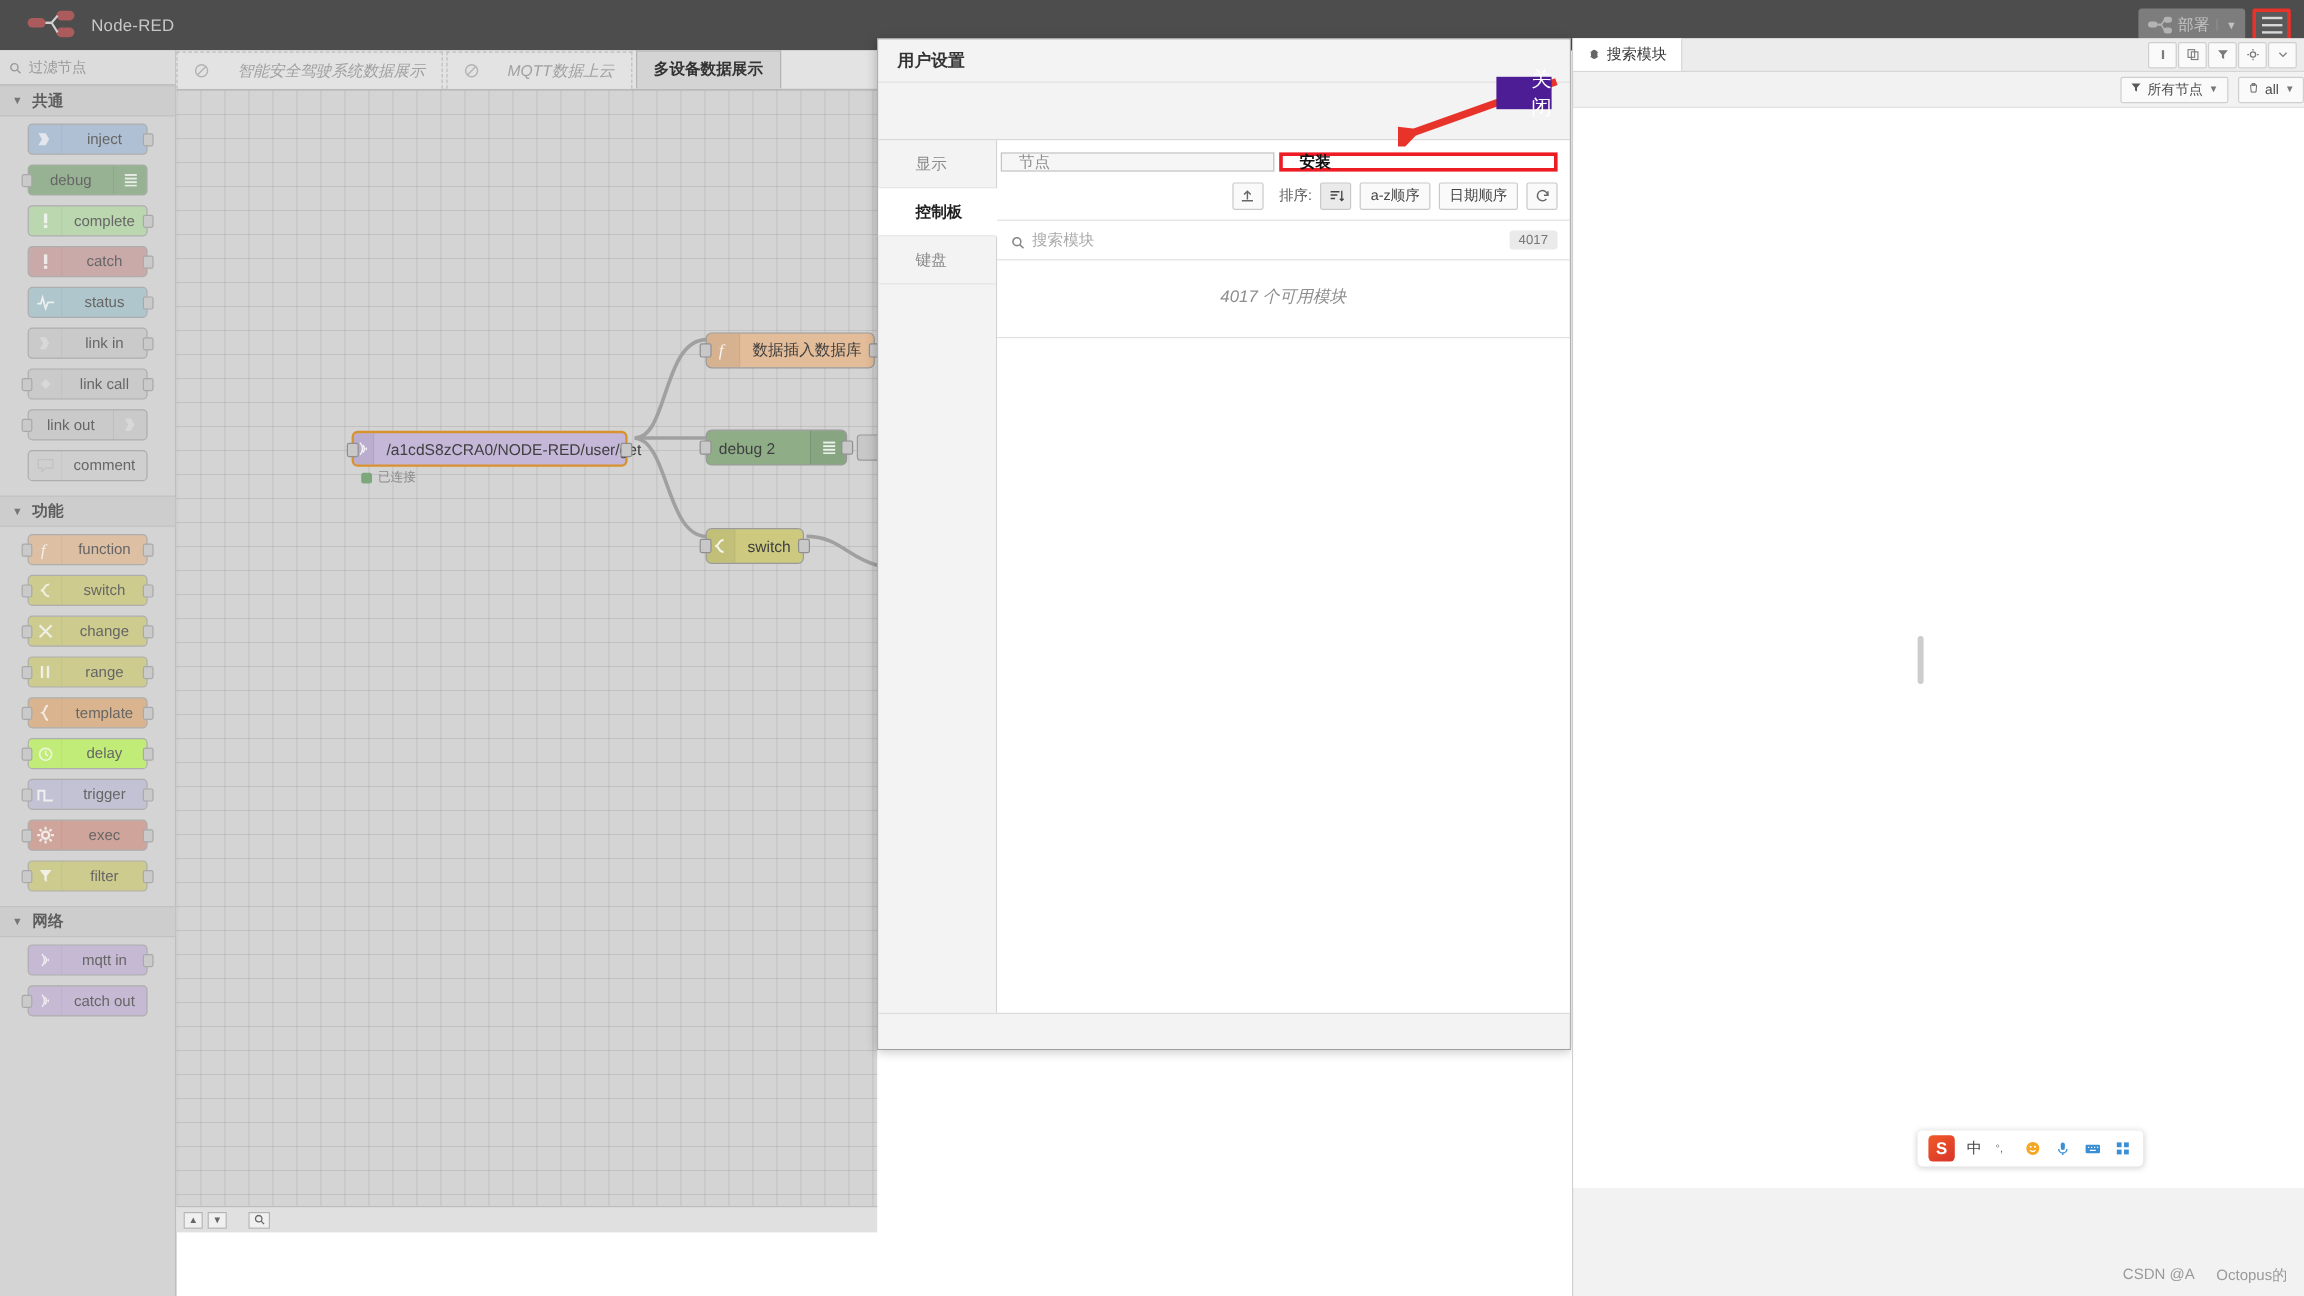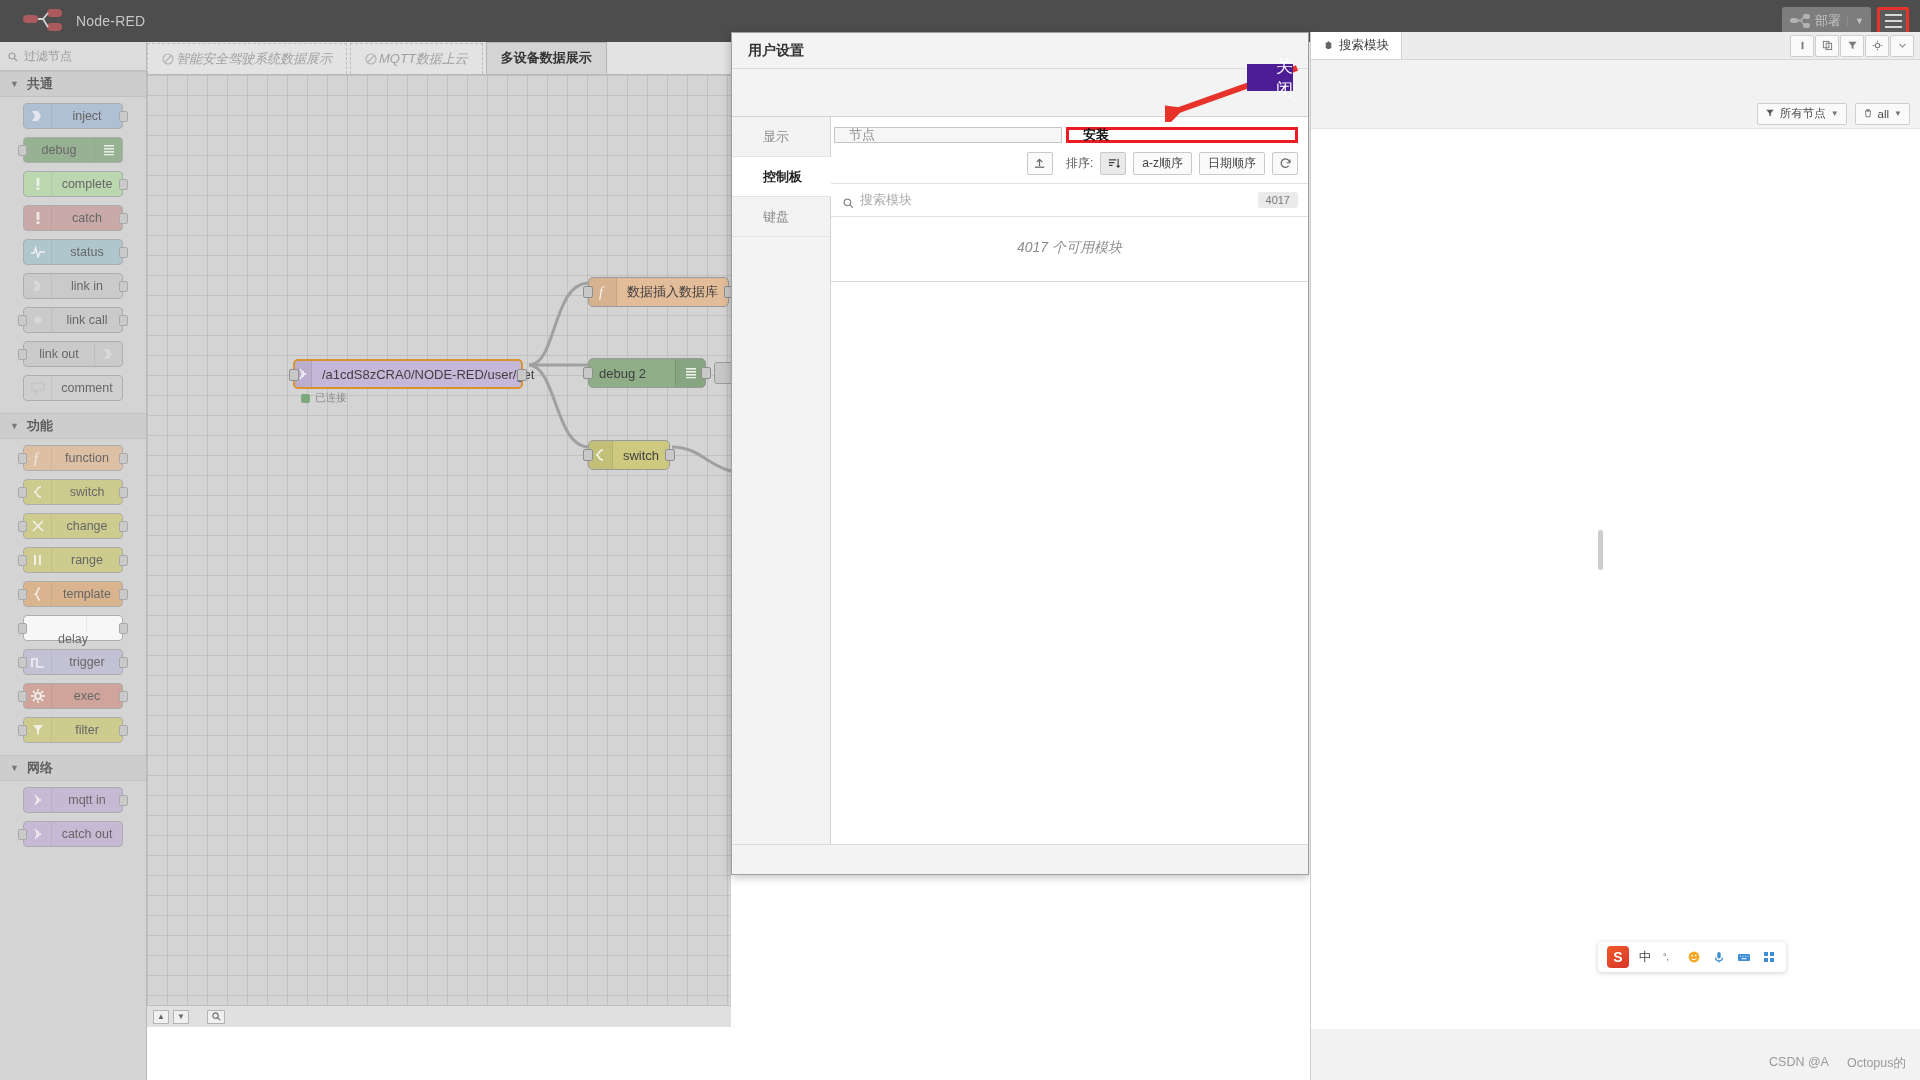--- a/index.html
+++ b/index.html
@@ -81,21 +81,21 @@
   .port.l { left: -6px; }
   .port.r { right: -6px; }
   .gl { width: 16px; height: 16px; opacity: .85; }
 
   
   .tabbar {
     position: absolute; left: 147px; top: 42px; width: 584px; height: 33px;
     background: #e3e3e3; border-bottom: 1px solid #b9b9b9; display: flex; align-items: flex-end;
   }
   .tab {
-    height: 31px; display: flex; align-items: center; gap: 2px;
+    height: 31px; display: flex; align-items: center; gap: 24px;
     padding: 0 14px; font-size: 13px; color: #a0a0a0;
     font-style: italic; border: 1px dashed #bdbdbd; border-bottom: none;
     margin-right: 3px; background: #e3e3e3;
   }
   .tab.active {
     color: #333; font-style: normal; font-weight: 600;
     background: #d4d4d4; border: 1px solid #b5b5b5; border-bottom: 1px solid #d4d4d4;
     height: 32px;
   }
   .ban { width: 12px; height: 12px; }
@@ -214,21 +214,21 @@
     background: #fff; border-right: 1px solid #d0d0d0;
   }
   .rs-icons { margin-left: auto; display: flex; align-items: center; gap: 1px; padding-right: 6px; }
   .rs-ibtn {
     width: 24px; height: 22px; display: flex; align-items: center; justify-content: center;
     border: 1px solid transparent; border-radius: 2px;
   }
   .rs-ibtn.boxed { border-color: #cfcfcf; background: #fafafa; }
   .rs-filterrow {
     height: 30px; display: flex; align-items: center; justify-content: flex-end;
-    gap: 8px; padding-right: 10px; border-bottom: 1px solid #e2e2e2; margin-top: 39px;
+    gap: 8px; padding-right: 0; border-bottom: 1px solid #e2e2e2;
   }
   .rs-fbtn {
     height: 22px; display: flex; align-items: center; gap: 5px; padding: 0 7px;
     border: 1px solid #cfcfcf; background: #fafafa; border-radius: 2px;
     font-size: 11.5px; color: #4a4a4a;
   }
   .rs-body { height: 900px; background: #fff; }
 
   
   .anno-box {
@@ -471,21 +471,21 @@
           <div class="pal-node" style="background: rgb(220, 174, 129);">
             <span class="icon-box">
               <svg class="gl" viewBox="0 0 16 16">
                 <path d="M10 2 C7 2 8 7 5.5 8 C8 9 7 14 10 14" stroke="#fff" stroke-width="1.6" fill="none"></path>
               </svg>
             </span>
             <span class="lbl">template</span>
             <span class="port r"></span>
             <span class="port l"></span>
           </div>
-          <div class="pal-node" style="background: #ffffff; flex-direction: column;">
+          <div class="pal-node" style="background: #bef264;">
             <span class="icon-box">
               <svg class="gl" viewBox="0 0 16 16">
                 <circle cx="8" cy="8.5" r="5" stroke="#fff" stroke-width="1.3" fill="none"></circle>
                 <path d="M8 5.5 V8.5 L10 10" stroke="#fff" stroke-width="1.2" fill="none"></path>
               </svg>
             </span>
             <span class="lbl">delay</span>
             <span class="port r"></span>
             <span class="port l"></span>
           </div>

